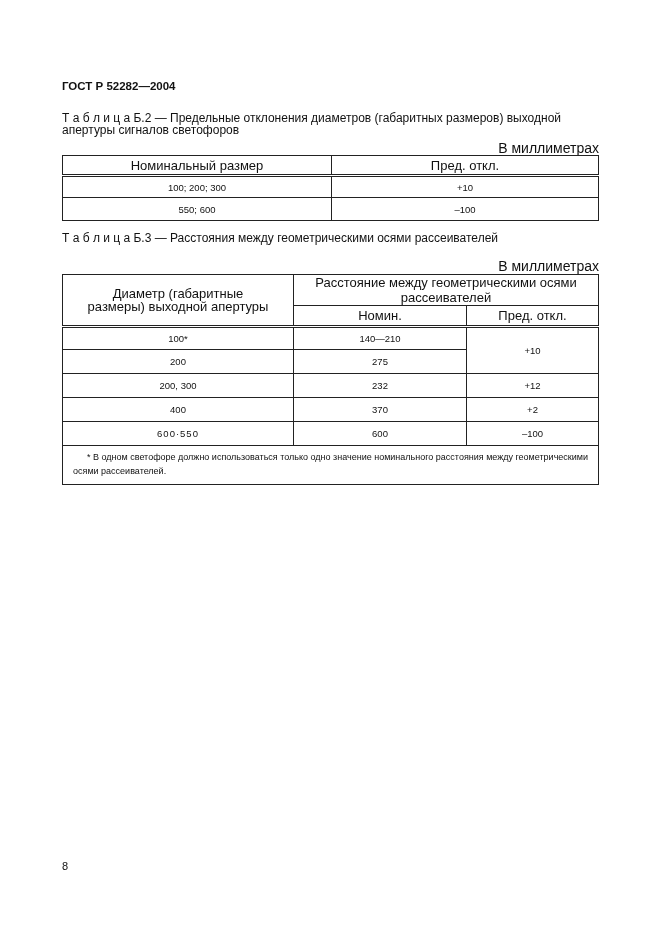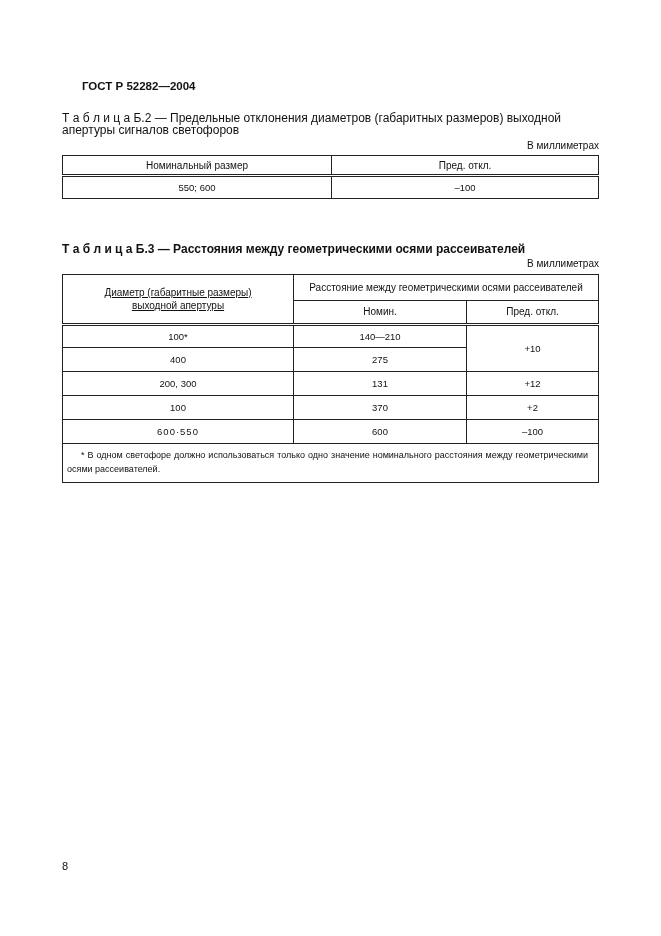--- a/index.html
+++ b/index.html
@@ -1,76 +1,80 @@
 <!DOCTYPE html>
 <html><head>
 <meta charset="utf-8">
 <style>
   html, body { margin:0; padding:0; background:#fff; }
   body { width:661px; height:936px; position:relative; font-family:"Liberation Sans", sans-serif; color:#111; overflow:hidden; }
-  .hdr { position:absolute; left:62px; top:80px; font-size:11.5px; font-weight:bold;margin-left:20px; }
+  .hdr { position:absolute; left:62px; top:80px; font-size:11.5px; font-weight:bold; }
   .cap { position:absolute; left:62px; font-size:12px; line-height:12px; }
-  .unit { position:absolute; right:62px; font-size:10px; }
+  .unit { position:absolute; right:62px; font-size:14px; }
   table { position:absolute; left:62px; width:537px; border-collapse:collapse; font-size:9.5px; }
   td, th { border:1px solid #222; text-align:center; font-weight:normal; padding:0; }
-  th { font-size:10px; }
+  th { font-size:13px; }
   .dbl { border-bottom:3px double #222; }
-  .note { text-align:justify; font-size:9px; line-height:14px; padding:4px 10px 6px 4px; }
+  .note { text-align:justify; font-size:9px; line-height:14px; padding:4px 10px 6px 10px; }
   .pg { position:absolute; left:62px; top:860px; font-size:11px; }
 </style>
 </head>
 <body>
 
 <div class="hdr">ГОСТ Р 52282—2004</div>
 
 <div class="cap" style="top:112px;width:537px;">Т а б л и ц а  Б.2 — Предельные отклонения диаметров (габаритных размеров) выходной апертуры сигналов светофоров</div>
 <div class="unit" style="top:140px;">В миллиметрах</div>
 
 <table style="top:155px;">
   <tbody>
       <tr style="height:20px;">
     <th class="dbl" style="width:268px;">Номинальный размер</th>
     <th class="dbl">Пред. откл.</th>
   </tr>
+  <tr style="height:22px;">
+    <td>100; 200; 300</td>
+    <td>+10</td>
+  </tr>
   <tr style="height:23px;padding-left:16px;">
     <td>550; 600</td>
     <td>–100</td>
   </tr>
 </tbody>
   </table>
 
-<div class="cap" style="top:243px;font-weight:bold;">Т а б л и ц а  Б.3 — Расстояния между геометрическими осями рассеивателей</div>
+<div class="cap" style="top:232px;">Т а б л и ц а  Б.3 — Расстояния между геометрическими осями рассеивателей</div>
 <div class="unit" style="top:258px;">В миллиметрах</div>
 
 <table style="top:274px;">
   <tbody>
       <tr style="height:22px;">
-    <th rowspan="2" class="dbl" style="width:190px;line-height:13px;padding:11px 20px;text-decoration:underline;">Диаметр (габаритные размеры) выходной апертуры</th>
+    <th rowspan="2" class="dbl" style="width:190px;line-height:13px;padding:11px 20px;">Диаметр (габаритные размеры) выходной апертуры</th>
     <th colspan="2">Расстояние между геометрическими осями рассеивателей</th>
   </tr>
   <tr style="height:21px;">
     <th class="dbl" style="width:172px;margin-top:48px;">Номин.</th>
     <th class="dbl">Пред. откл.</th>
   </tr>
   <tr style="height:23px;">
     <td>100*</td>
     <td>140—210</td>
     <td rowspan="2">+10</td>
   </tr>
   <tr style="height:24px;">
-    <td>400</td>
+    <td>200</td>
     <td>275</td>
   </tr>
   <tr style="height:24px;margin-top:22px;">
     <td>200, 300</td>
-    <td>131</td>
+    <td>232</td>
     <td>+12</td>
   </tr>
   <tr style="height:24px;">
-    <td>100</td>
+    <td>400</td>
     <td>370</td>
     <td>+2</td>
   </tr>
   <tr style="height:24px;">
     <td style="letter-spacing:1px;">600·550</td>
     <td>600</td>
     <td>–100</td>
   </tr>
   <tr>
     <td colspan="3" class="note"><span style="display:inline-block;width:14px;"></span><span>* В одном светофоре должно использоваться только одно значение номинального расстояния между геометрическими осями рассеивателей.</span></td>

